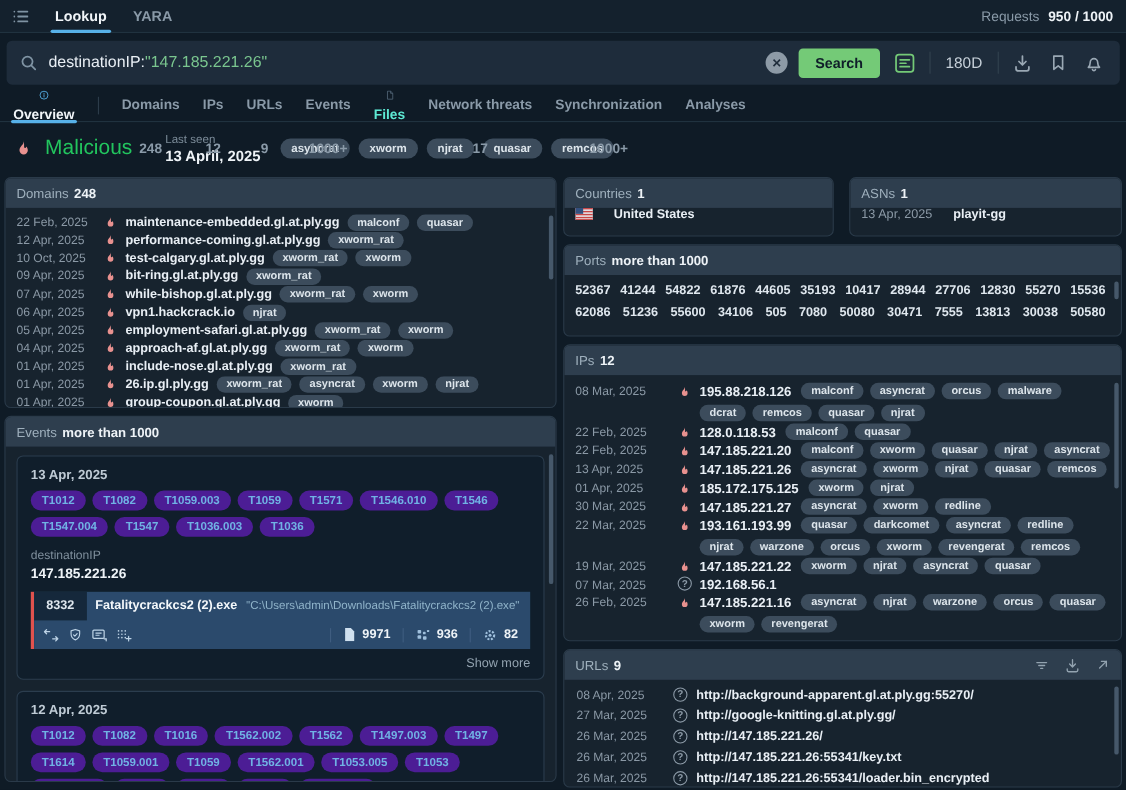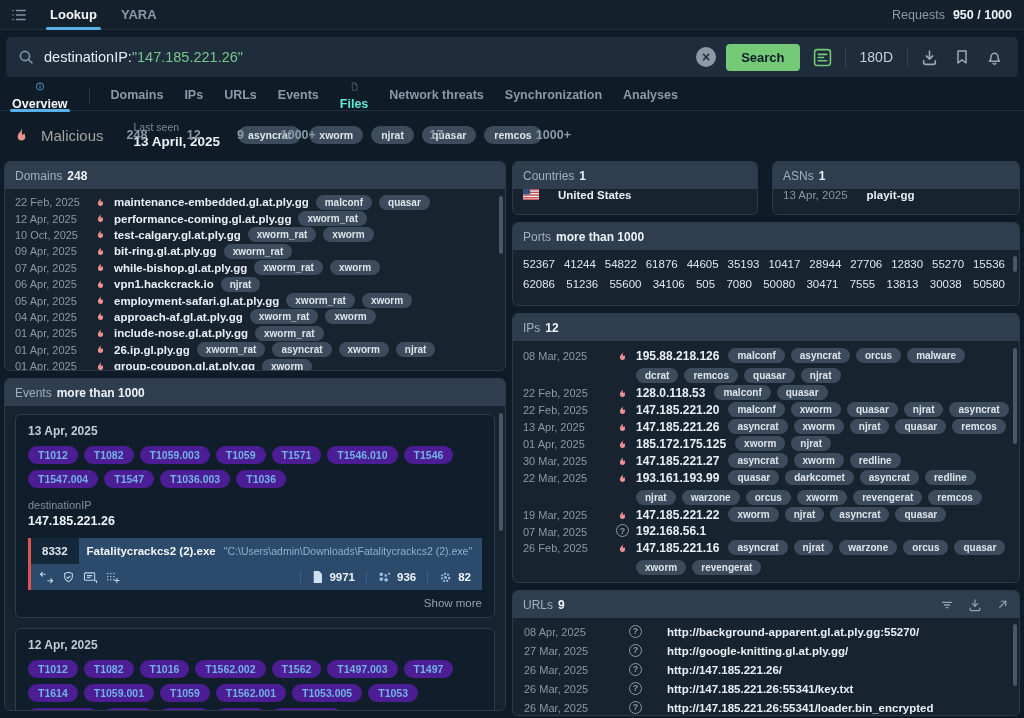--- a/index.html
+++ b/index.html
@@ -30,21 +30,21 @@
   
   .navbar { display:flex; align-items:center; gap:21px; padding:0 12px; height:29px; border-bottom:1px solid #20323f; font-size:12.5px; font-weight:bold; color:#8a9aa8; }
   .nav-item { display:flex; gap:6px; align-items:center; height:29px; position:relative; cursor:pointer; white-space:nowrap;flex-direction:column; }
   .nav-item.active { color:#f2f6f9; }
   .nav-item.active::after { content:''; position:absolute; bottom:-1px; left:-2px; right:-2px; height:3px; border-radius:2px; background:#57b1e8; }
   .nav-item.disabled { color:#5eead4; }
   .nav-div { width:1px; height:16px; background:#2c3c4a; }
 
   
   .verdict { display:flex; align-items:center; padding:6px 12px; height:48px; }
-  .v-label { font-size:15px; color:#a3a3a3; margin-left:10px; }
+  .v-label { font-size:19px; color:#22c55e; margin-left:10px; }
   .v-seen { margin-left:30px; }
   .v-seen .l1 { font-size:10.5px; color:#7c8c99; }
   .v-seen .l2 { font-size:13.5px; font-weight:bold; color:#eef3f7; margin-top:1px; }
   .v-tags { display:flex; gap:8px; margin-left:18px; }
 
   .tag { background:#3c4c5c; color:#dde5eb; font-size:10.5px; font-weight:bold; padding:3px 10px; border-radius:9px; white-space:nowrap; cursor:pointer; }
   .tag.sm { font-size:10px; padding:2px 9px; }
 
   
   .main { display:flex; gap:6px; padding:2px 4px 0; }
@@ -93,35 +93,35 @@
   
   #countries-panel { width:246px; flex:none; height:54px; margin-bottom:0; }
   #asns-panel { flex:1; height:54px; margin-bottom:0; }
   .srow { display:flex; align-items:flex-start; gap:19px; height:44px; padding:0 10px; font-size:11.5px; }
   .srow .nm { font-weight:bold; color:#e9eff5; }
   .srow .dt { color:#8b99a6; }
 
   
   #ports-panel { height:84px; }
   #ports-panel .pbody { height:55px; padding:4px 14px 0 10px; }
-  .ports-line { display:flex; justify-content:space-between; font-size:11.5px; font-weight:normal; color:#dfe7ee; line-height:20px; }
+  .ports-line { display:flex; justify-content:space-between; font-size:11.5px; font-weight:bold; color:#dfe7ee; line-height:20px; }
 
   
   #ips-panel { height:270px; }
   #ips-panel .pbody { height:241px; padding:6px 10px 0; }
   .iprow { display:flex; gap:7px; padding:1px 0; align-items:flex-start; }
   .iprow .date { padding-top:2px; width:86px; }
   .iprow .icw { padding-top:2px; }
   .ipwrap { display:flex; flex-wrap:wrap; gap:5px 6px; align-items:center; min-width:0; }
   .ipaddr { font-size:12px; font-weight:bold; color:#e9eff5; margin-right:3px; cursor:pointer; }
 
   
   #urls-panel { height:126px; margin-bottom:0; }
   #urls-panel .pbody { height:97px; padding:4px 6px 0; }
-  .urow { display:flex; align-items:center; gap:25px; height:19px; padding:0 5px; white-space:nowrap; overflow:hidden; border-radius:3px; }
+  .urow { display:flex; align-items:center; gap:8px; height:19px; padding:0 5px; white-space:nowrap; overflow:hidden; border-radius:3px; }
   .uurl { font-size:11.5px; font-weight:bold; color:#e9eff5; cursor:pointer; }
   .urow .date { width:80px; }
 
   .qmark { width:13px; height:13px; border:1.2px solid #8b99a6; border-radius:50%; color:#8b99a6; font-size:9px; font-weight:bold; display:flex; align-items:center; justify-content:center; flex:none; line-height:1; }
 </style>
 </head>
 <body>
 
 <div class="topbar">
   <span>

